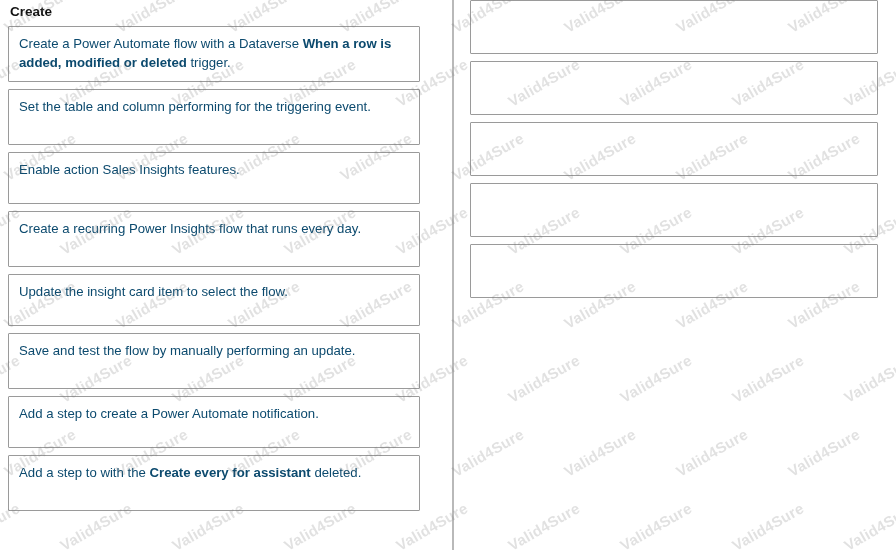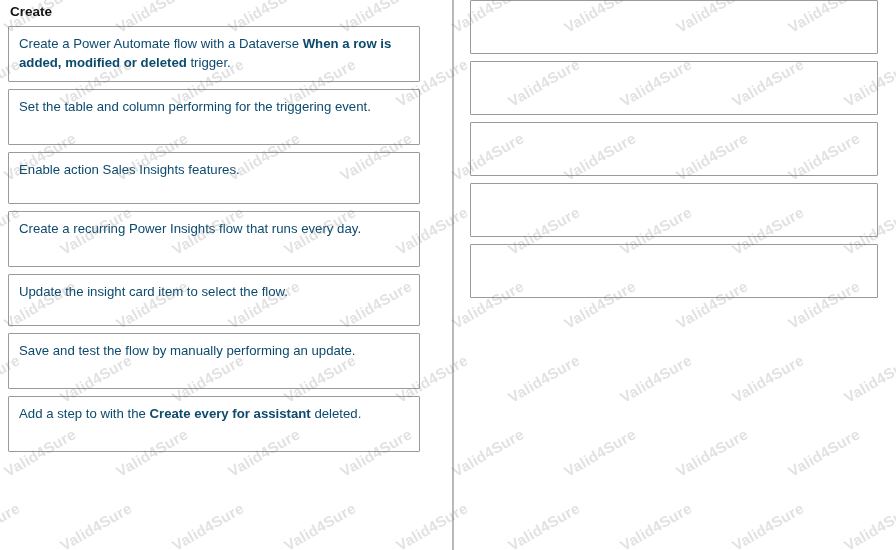--- a/index.html
+++ b/index.html
@@ -132,20 +132,23 @@
     </div>
 
     <div class="card h-med">
       <span>Update the insight card item to select the flow.</span>
     </div>
 
     <div class="card h-tall">
       <span>Save and test the flow by manually performing an update.</span>
     </div>
 
+    <div class="card h-med">
+      <span>Add a step to create a Power Automate notification.</span>
+    </div>
 
     <div class="card h-tall">
       <span>Add a step to with the </span><b>Create every for assistant</b><span> deleted.</span>
     </div>
   </div>
 
   <div class="col-order">
 
     <div class="order-slot tall"><span></span></div>
     <div class="order-slot tall"><span></span></div>

